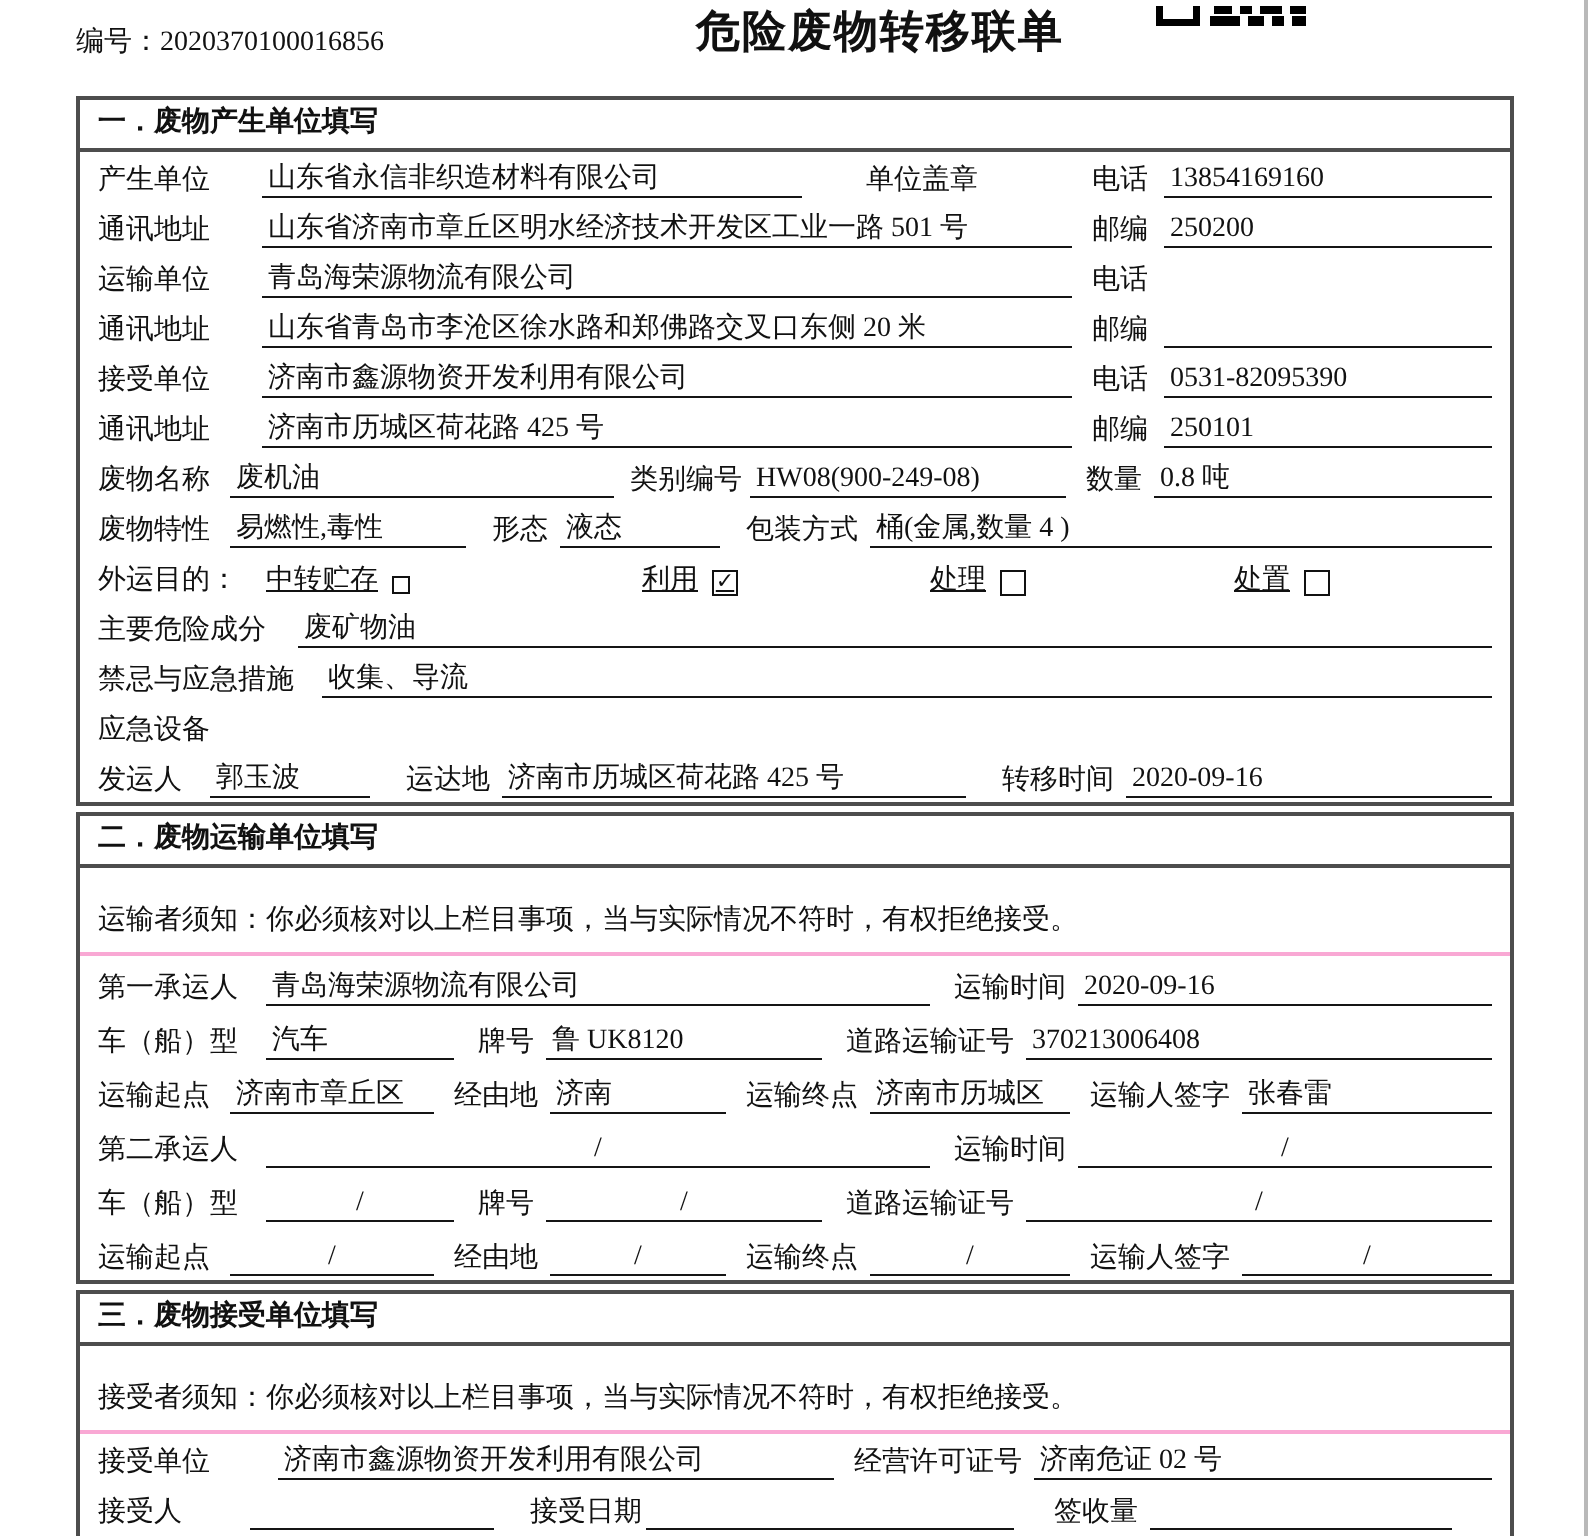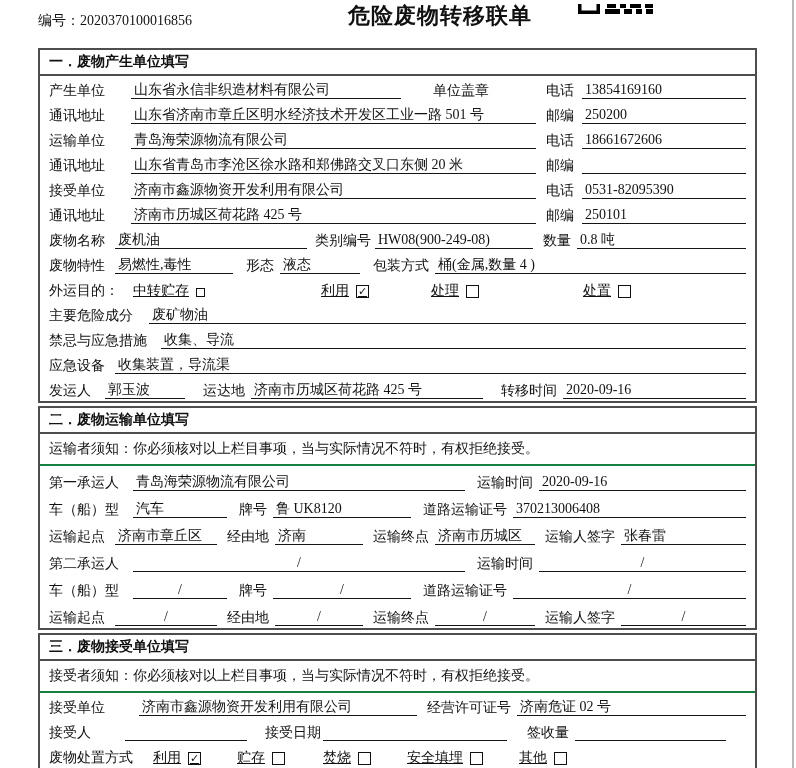--- a/index.html
+++ b/index.html
@@ -18,22 +18,22 @@
   .serial { position: absolute; left: 38px; top: 12px; font-size: 14px; white-space: nowrap; }
   .doc-title { position: absolute; left: 84px; top: 1px; width: 712px; text-align: center;
                font-size: 22px; font-weight: bold; letter-spacing: 1px; }
   .qr-frag { position: absolute; left: 578px; top: 0; width: 76px; height: 10px; }
 
   
   .sec { box-sizing: border-box; width: 719px; margin: 0 0 3px 38px;
          border: 2px solid #4d4d4d; background: #fff; }
   .sec-hd { font-weight: bold; font-size: 14px; padding: 2px 9px 3px;
             border-bottom: 2px solid #4d4d4d; line-height: 19px; }
-  .notice { font-size: 14px; padding: 5px 9px 6px; line-height: 19px;
-            border-bottom: 2px solid #15803d; }
+  .notice { font-size: 14px; padding: 17px 9px 6px; line-height: 19px;
+            border-bottom: 2px solid #f9a8d4; }
 
   .row { display: flex; align-items: flex-end; height: 23px; padding: 0 9px 2px 9px;
          font-size: 14px; line-height: 17px; }
   .row25 { height: 25px; justify-content: flex-end; }
   .left { display: flex; align-items: flex-end; width: 497px; flex: none; gap: 16px; }
   .right { display: flex; align-items: flex-end; flex: 1 1 auto; }
   .lbl { white-space: nowrap; flex: none; }
   .plain { white-space: nowrap; flex: none; }
   .val { border-bottom: 1px solid #151515; white-space: nowrap; flex: none;
          padding: 0 3px; min-height: 16px; }
@@ -99,21 +99,20 @@
       </div>
     </div>
 
     <div class="row">
       <div class="left">
         <span class="lbl" style="width:66px">运输单位</span>
         <span class="val grow" style="margin-right:10px">青岛海荣源物流有限公司</span>
       </div>
       <div class="right">
         <span class="lbl" style="width:36px">电话</span>
-        <span class="val grow">18661672606</span>
       </div>
     </div>
 
     <div class="row">
       <div class="left">
         <span class="lbl" style="width:66px">通讯地址</span>
         <span class="val grow" style="margin-right:10px">山东省青岛市李沧区徐水路和郑佛路交叉口东侧 20 米</span>
       </div>
       <div class="right">
         <span class="lbl" style="width:36px">邮编</span>
@@ -168,21 +167,21 @@
         <span class="cb cb-sm">
             <span></span>
           </span>
       </span>
       <span class="opt" style="margin-left:116px">
         <span class="lbl">利用</span>
         <span class="cb">
             <span>✓</span>
           </span>
       </span>
-      <span class="opt" style="margin-left:62px">
+      <span class="opt" style="margin-left:96px">
         <span class="lbl">处理</span>
         <span class="cb">
             <span></span>
           </span>
       </span>
       <span class="opt" style="margin-left:104px">
         <span class="lbl">处置</span>
         <span class="cb">
             <span></span>
           </span>
@@ -194,21 +193,20 @@
       <span class="val grow">废矿物油</span>
     </div>
 
     <div class="row">
       <span class="lbl" style="width:112px">禁忌与应急措施</span>
       <span class="val grow">收集、导流</span>
     </div>
 
     <div class="row">
       <span class="lbl" style="width:66px">应急设备</span>
-      <span class="val grow">收集装置，导流渠</span>
     </div>
 
     <div class="row">
       <span class="lbl" style="width:56px">发运人</span>
       <span class="val" style="width:74px">郭玉波</span>
       <span class="lbl" style="margin-left:18px;width:48px">运达地</span>
       <span class="val" style="width:226px">济南市历城区荷花路 425 号</span>
       <span class="lbl" style="margin-left:18px;width:62px">转移时间</span>
       <span class="val grow">2020-09-16</span>
     </div>

